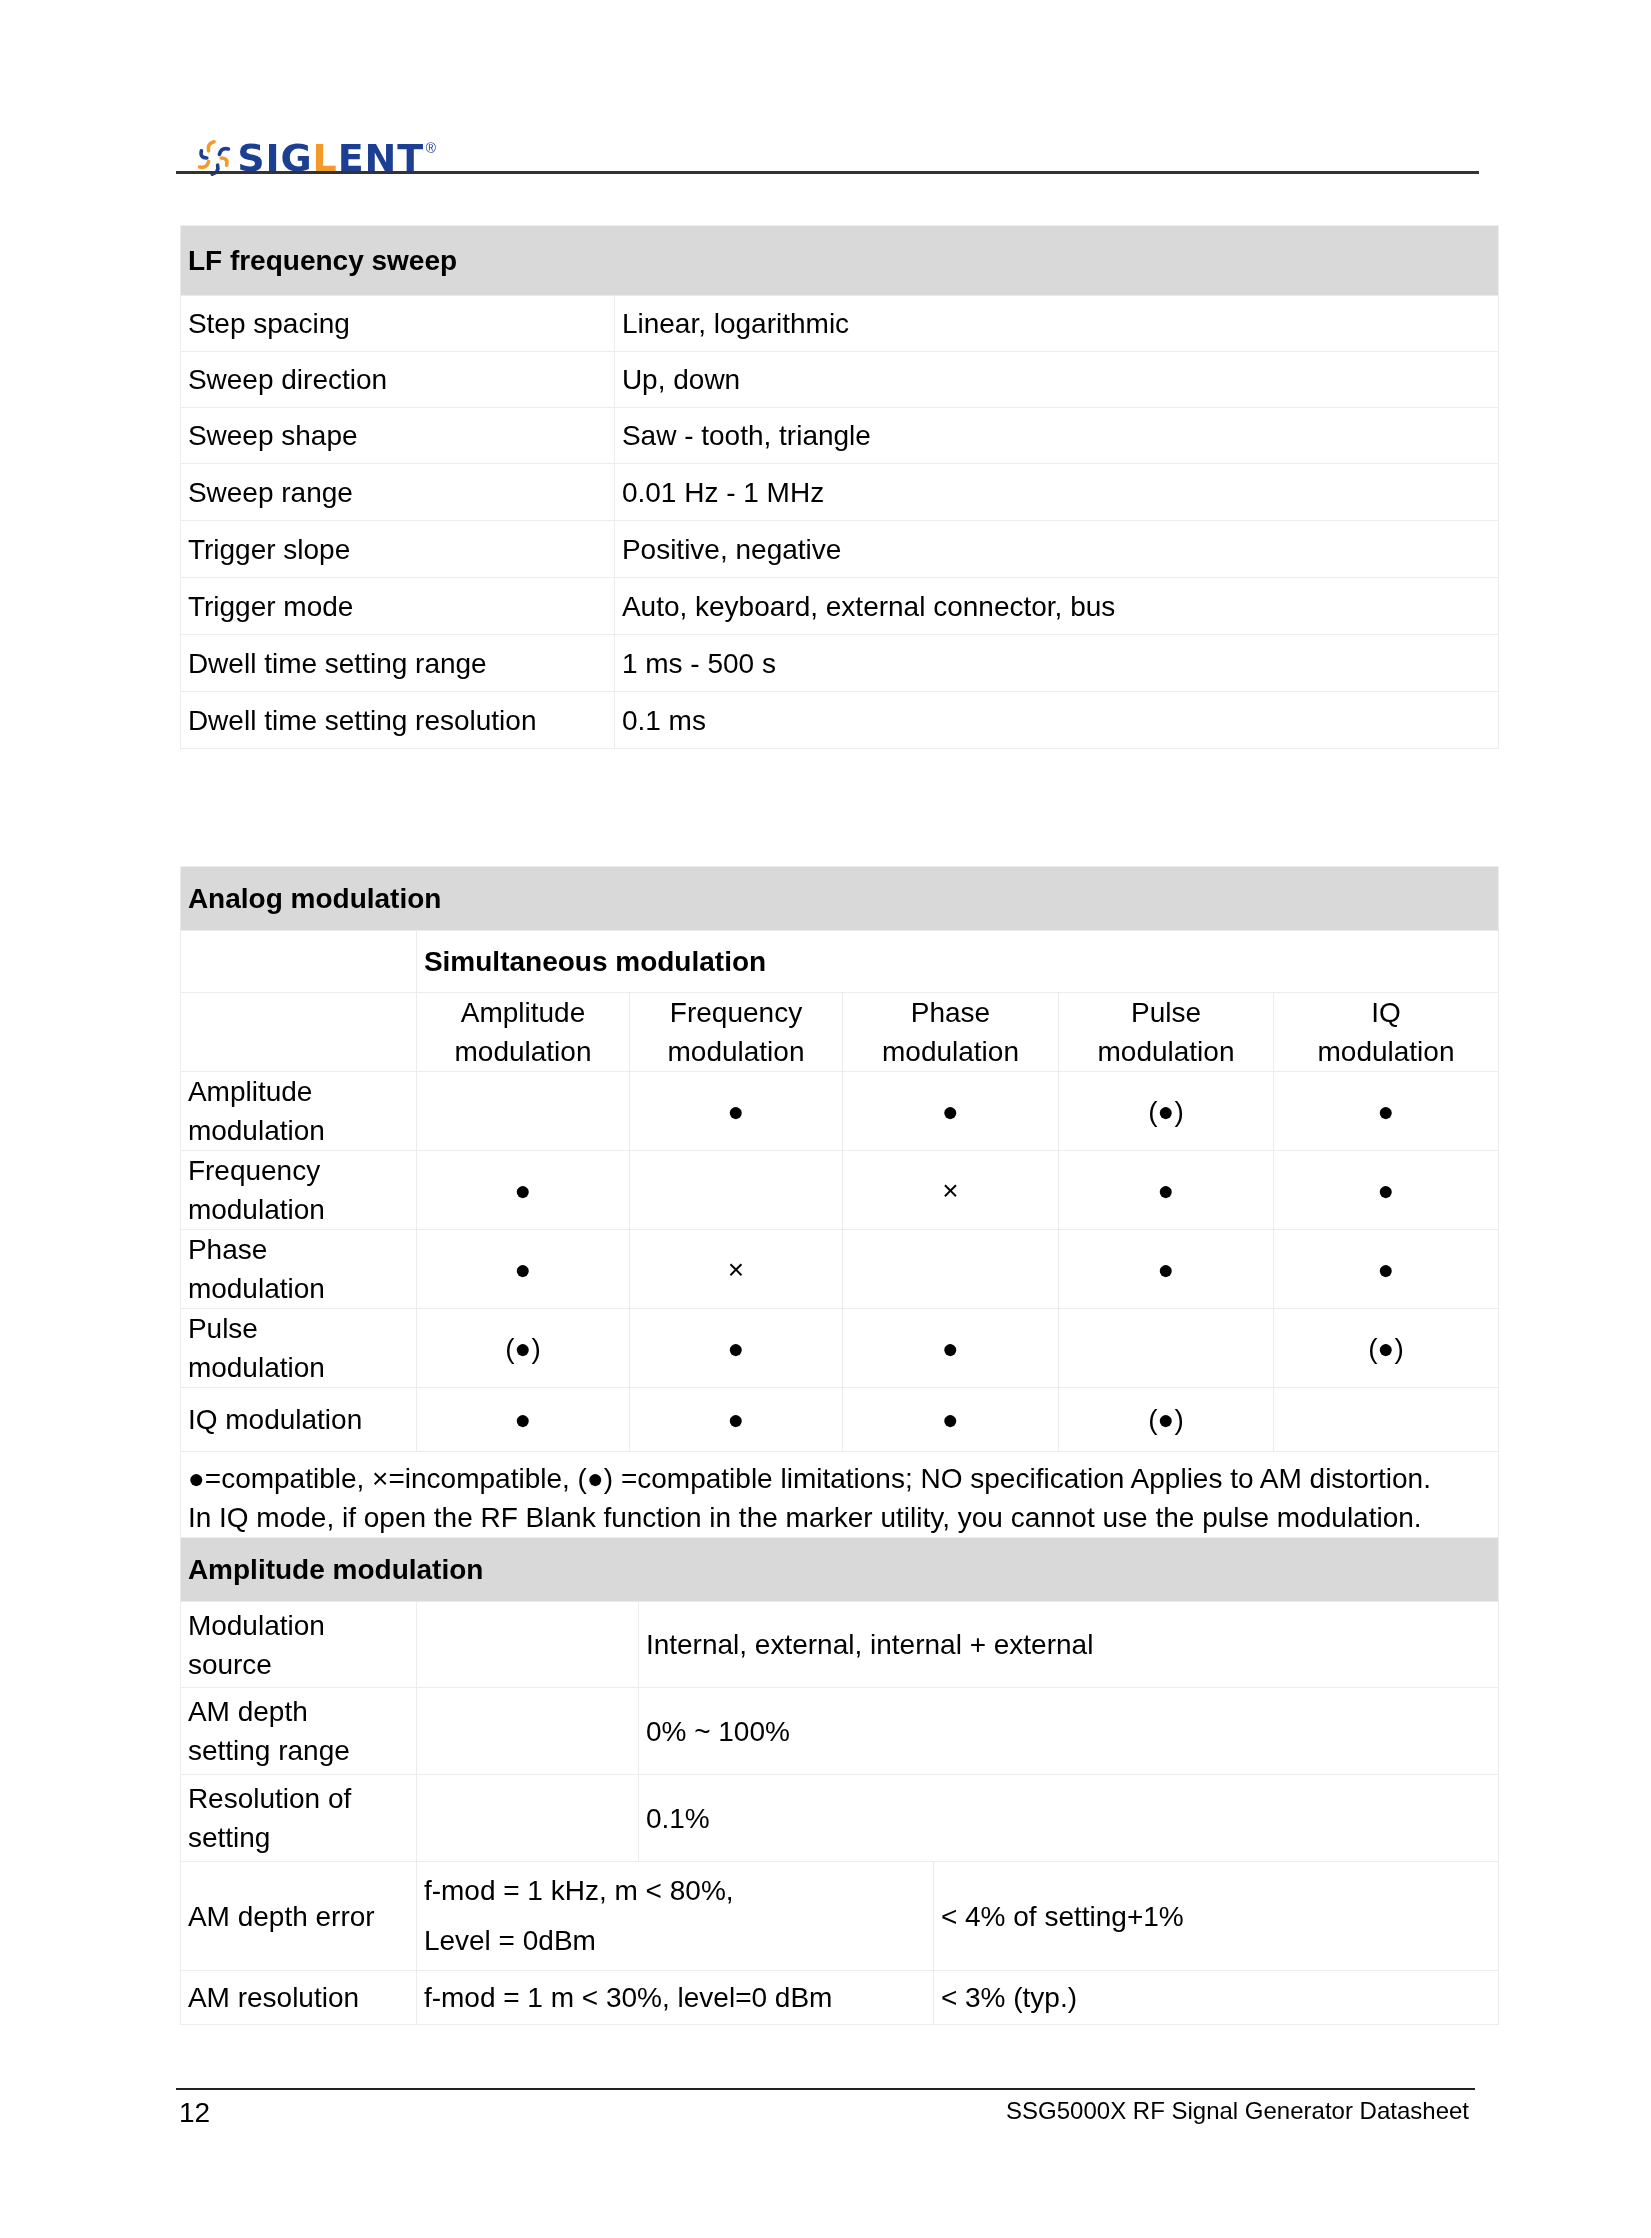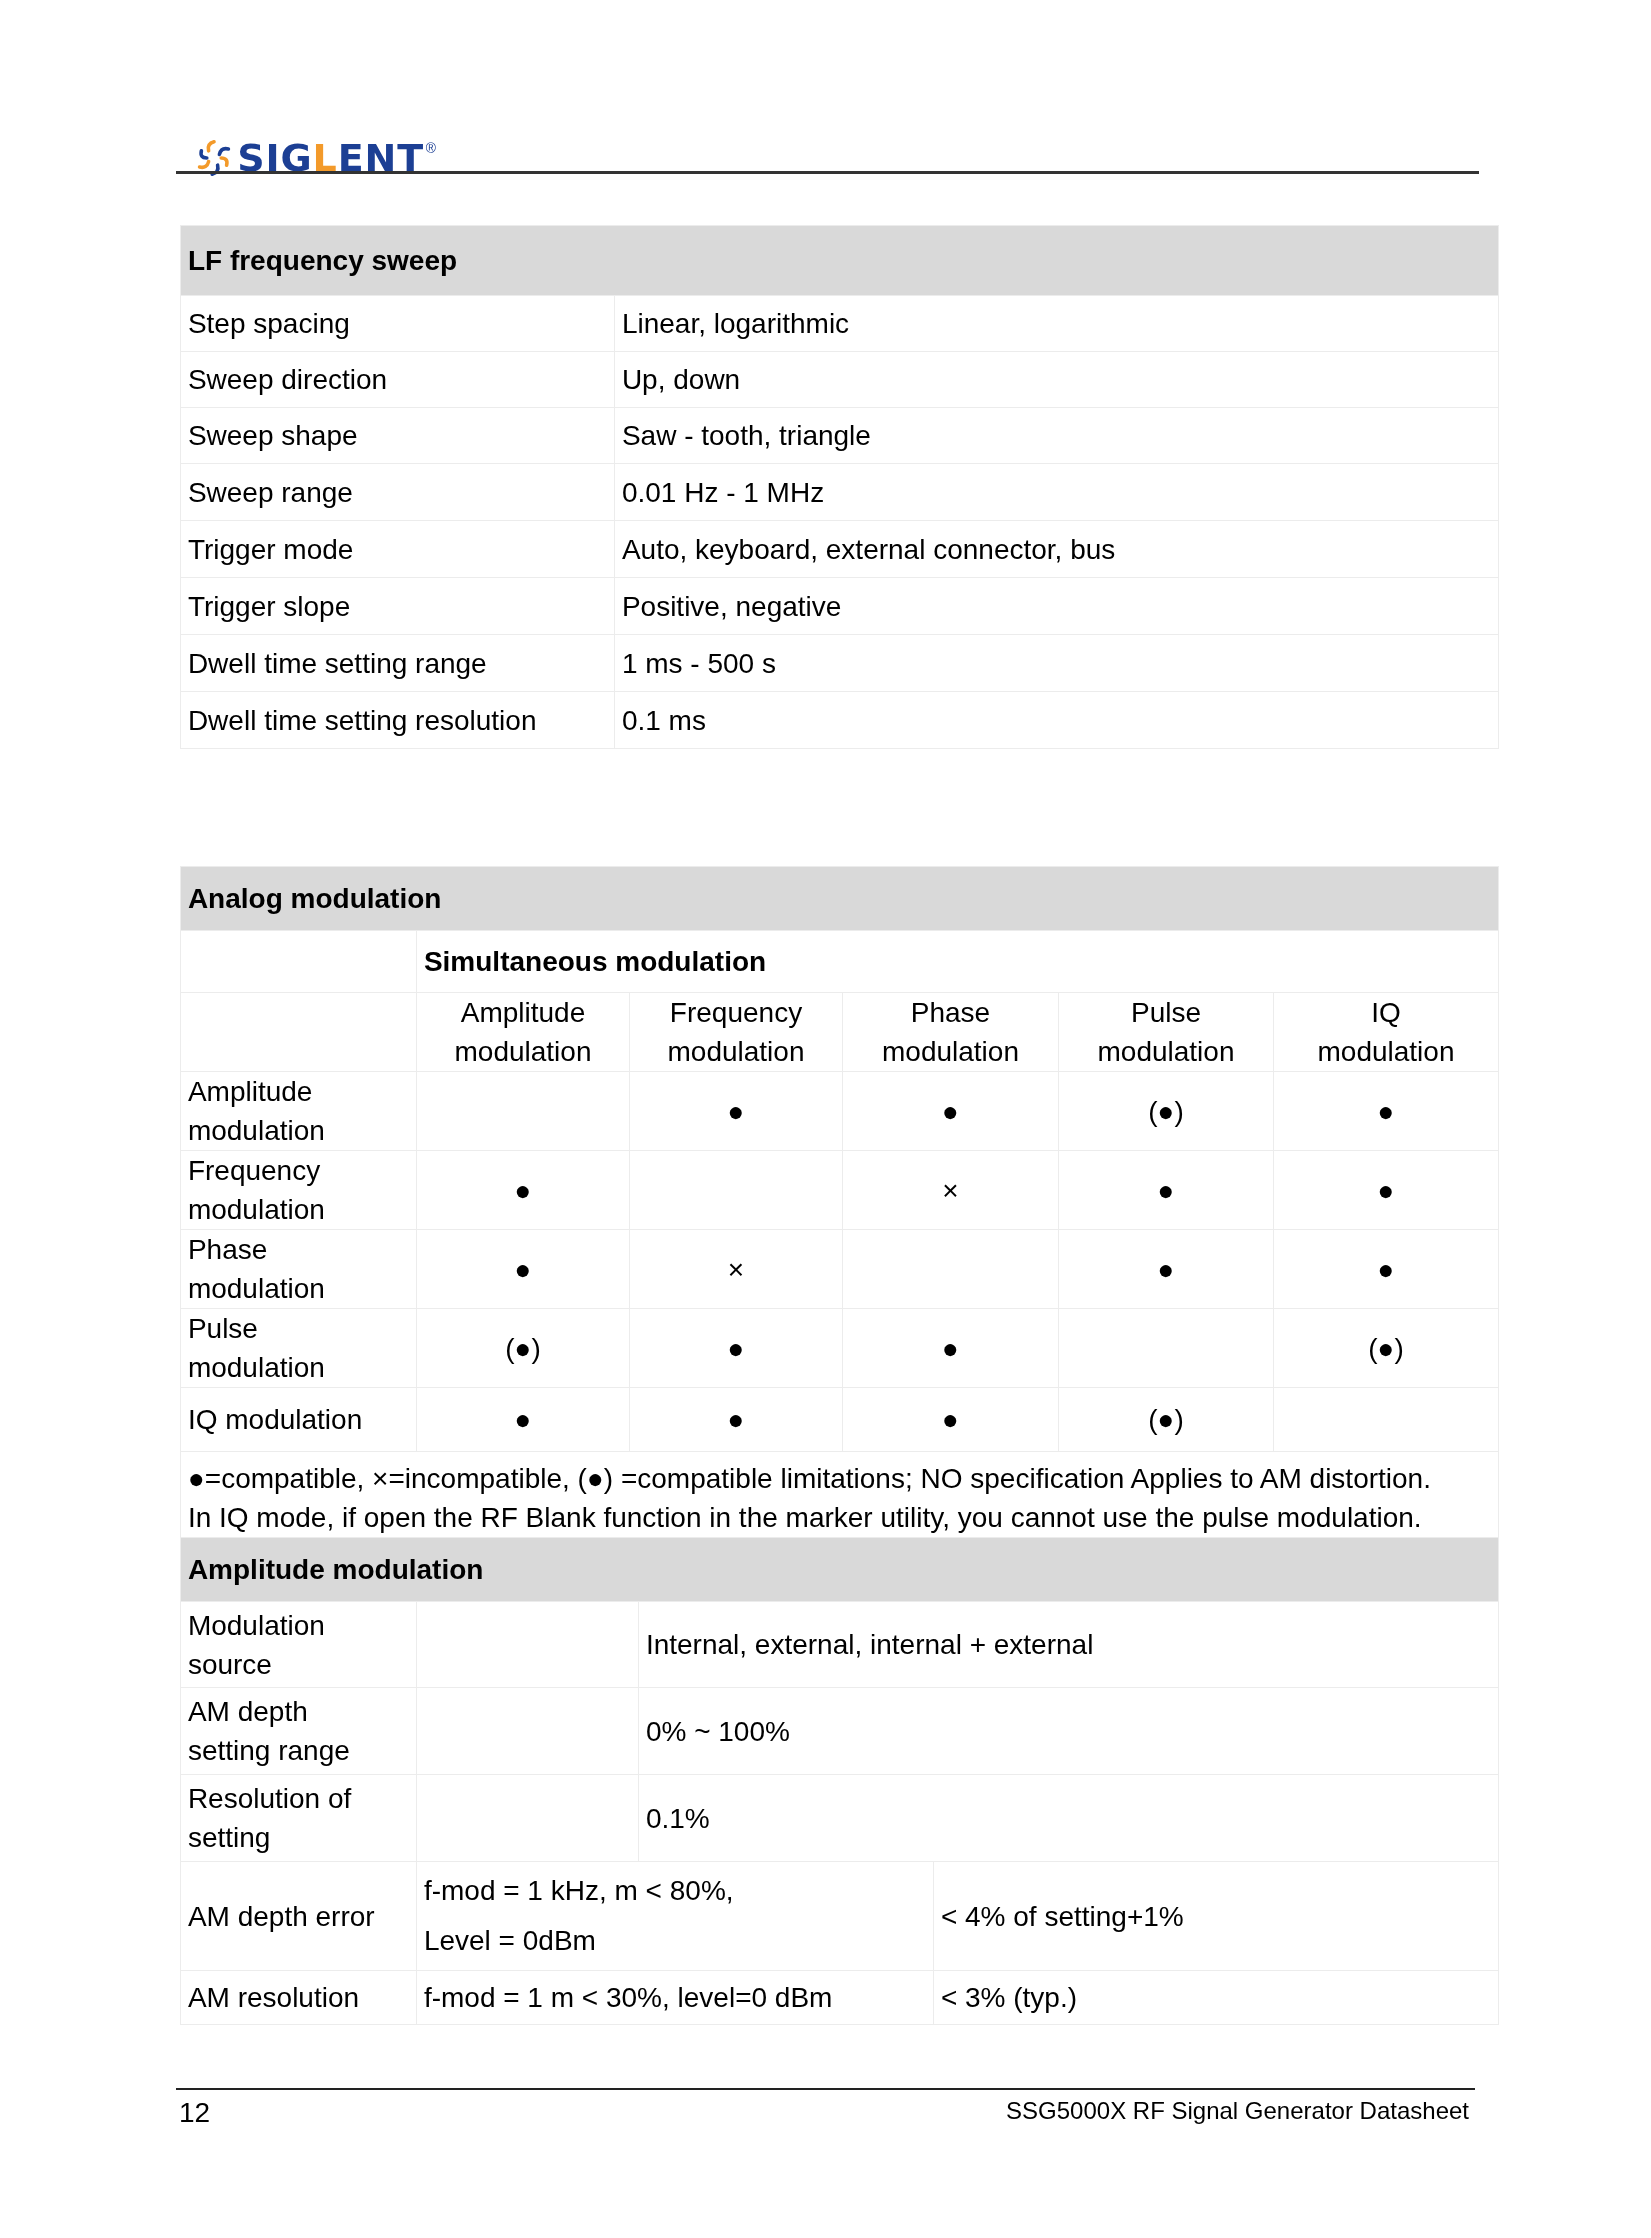--- a/index.html
+++ b/index.html
@@ -56,26 +56,26 @@
       </tr>
   <tr style="height:56px">
         <td>Sweep shape</td>
         <td>Saw - tooth, triangle</td>
       </tr>
   <tr style="height:57px">
         <td>Sweep range</td>
         <td>0.01 Hz - 1 MHz</td>
       </tr>
   <tr style="height:57px">
+        <td>Trigger slope</td>
+        <td>Positive, negative</td>
+      </tr>
+  <tr style="height:57px">
         <td>Trigger mode</td>
         <td>Auto, keyboard, external connector, bus</td>
-      </tr>
-  <tr style="height:57px">
-        <td>Trigger slope</td>
-        <td>Positive, negative</td>
       </tr>
   <tr style="height:57px">
         <td>Dwell time setting range</td>
         <td>1 ms - 500 s</td>
       </tr>
   <tr style="height:57px">
         <td>Dwell time setting resolution</td>
         <td>0.1 ms</td>
       </tr>
 </tbody>

